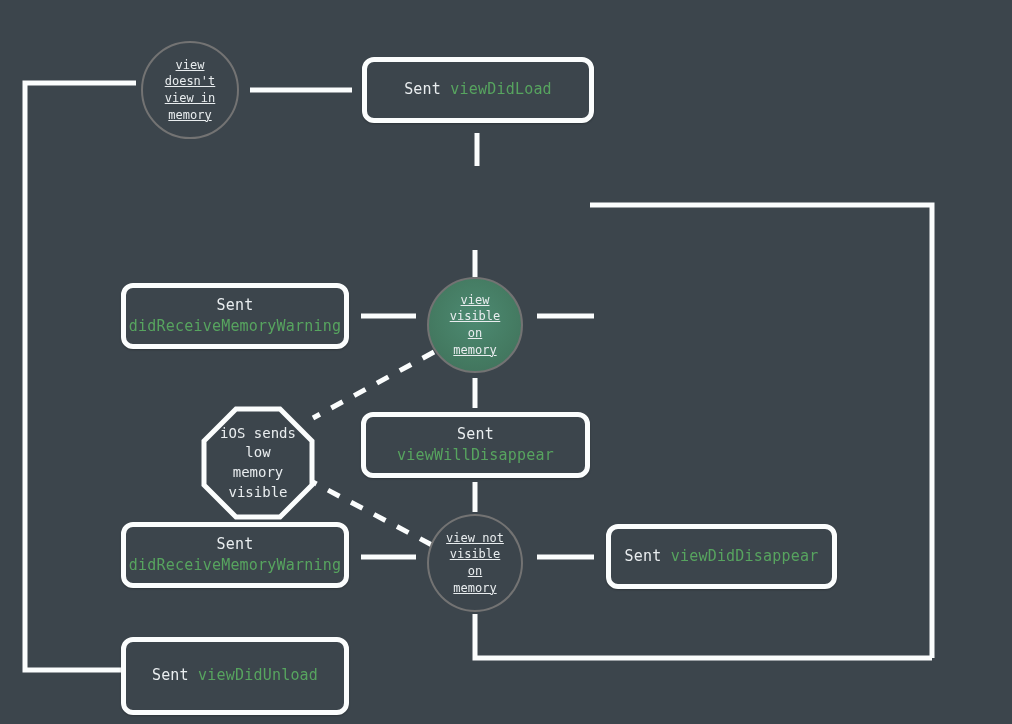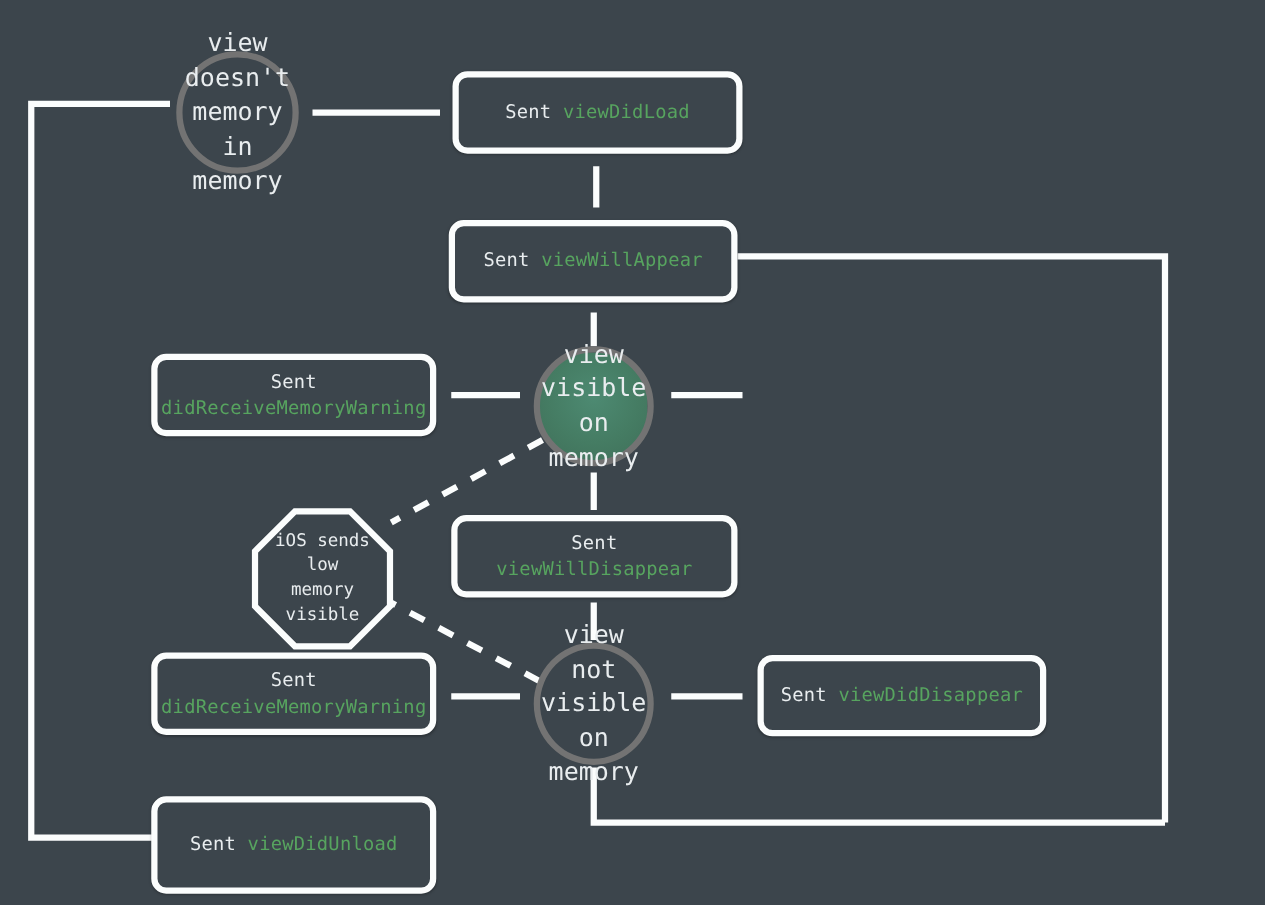--- a/index.html
+++ b/index.html
@@ -39,25 +39,26 @@
     border: 5px solid #fbfdfd;
     border-radius: 12px;
     background: #3c454c;
     box-shadow: 0 1px 2px rgba(0,0,0,0.25);
     line-height: 1.42;
     font-size: 15px;
     letter-spacing: 0.2px;
     padding: 4px 8px;
   }
   .circle {
-    border: 5px solid #737373;
+    border: 2px solid #737373;
     border-radius: 50%;
     background: #3c454c;
-    font-size: 20px;
+    font-size: 12px;
     line-height: 1.38;
+    text-decoration: underline;
   }
   .circle.green {
     background: radial-gradient(circle at 50% 42%, #4d8a72 0%, #457c63 55%, #3f6f59 100%);
   }
   .octagon {
     border: none;
     background: transparent;
     font-size: 14px;
     line-height: 1.4;
   }
@@ -110,21 +111,21 @@
 
       <line x1="434" y1="352" x2="313" y2="418"></line>
 
       <line x1="305" y1="478" x2="432" y2="545"></line>
     </g>
   </svg>
 
   <div class="node circle" style="left:141px; top:41px; width:98px; height:98px; flex-direction:column;">
     <span class="n-line">view</span>
     <span class="n-line">doesn't</span>
-    <span class="n-line">memory in</span>
+    <span class="n-line">view in</span>
     <span class="n-line">memory</span>
   </div>
 
   <div class="node circle green" style="left:427px; top:277px; width:96px; height:96px; flex-direction:column;">
     <span class="n-line">view</span>
     <span class="n-line">visible</span>
     <span class="n-line">on</span>
     <span class="n-line">memory</span>
   </div>
 
@@ -147,26 +148,20 @@
     </div>
   </div>
 
   <div class="node box" style="left:362px; top:57px; width:232px; height:66px;">
     <span>
       <span class="sent">Sent</span>
       <span class="kw">viewDidLoad</span>
     </span>
   </div>
 
-  <div class="node box" style="left:359px; top:176px; width:231px; height:66px;">
-    <span>
-      <span class="sent">Sent</span>
-      <span class="kw">viewWillAppear</span>
-    </span>
-  </div>
 
   <div class="node box" style="left:121px; top:283px; width:228px; height:66px; flex-direction:column;">
     <span class="sent n-line">Sent</span>
     <span class="kw n-line">didReceiveMemoryWarning</span>
   </div>
 
 
   <div class="node box" style="left:361px; top:412px; width:229px; height:66px;justify-content:flex-end;">
     <span>
       <span class="sent">Sent</span>

